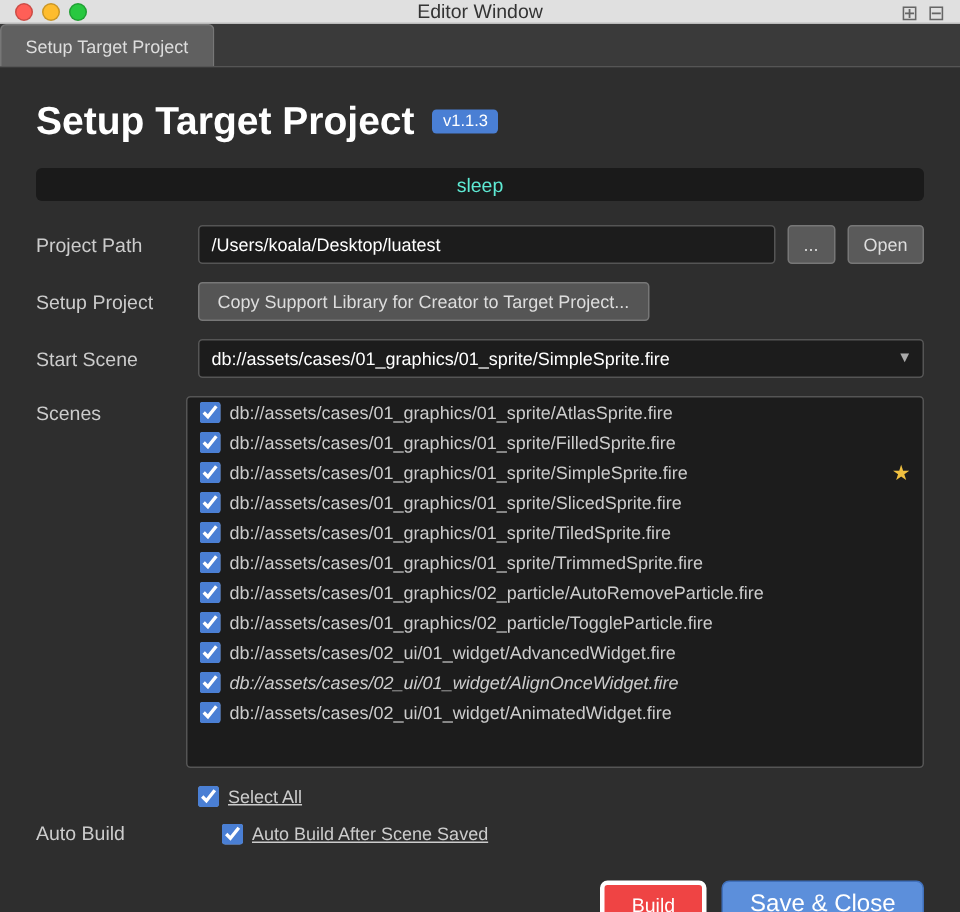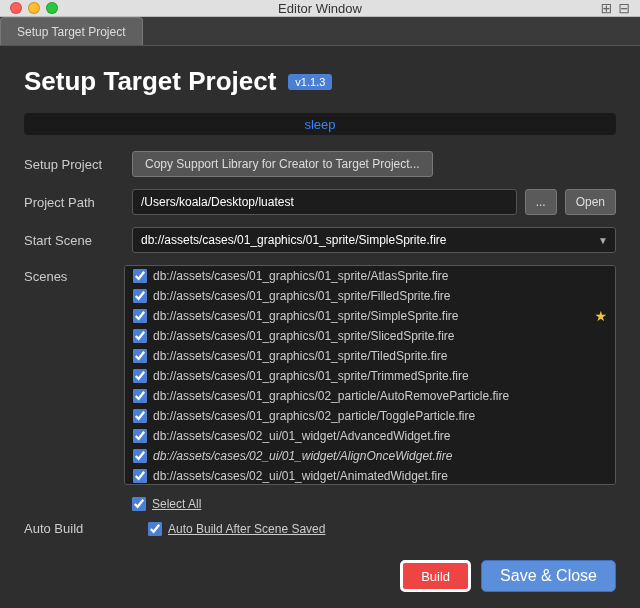--- a/index.html
+++ b/index.html
@@ -113,21 +113,21 @@
     .progress-container {
       background: #1a1a1a;
       border-radius: 4px;
       height: 22px;
       display: flex;
       align-items: center;
       justify-content: center;
       margin-bottom: 16px;
     }
     .progress-label {
-      color: #3b82f6;
+      color: #5eead4;
       font-size: 13px;
     }
 
     
     .form-row {
       display: flex;
       align-items: center;
       margin-bottom: 12px;
       gap: 8px;
     }
@@ -235,21 +235,21 @@
       font-size: 13px;
       width: 100px;
       flex-shrink: 0;
       padding-top: 4px;
     }
     .scenes-list-container {
       flex: 1;
       background: #1c1c1c;
       border: 1px solid #555;
       border-radius: 3px;
-      height: 220px;
+      height: 248px;
       overflow-y: auto;
       position: relative;
     }
     .scenes-list-container::-webkit-scrollbar {
       width: 8px;
     }
     .scenes-list-container::-webkit-scrollbar-track {
       background: #2a2a2a;
     }
     .scenes-list-container::-webkit-scrollbar-thumb {
@@ -361,29 +361,29 @@
   <div class="page-header">
     <span class="page-title">Setup Target Project</span>
     <span class="version-badge">v1.1.3</span>
   </div>
 
   <div class="progress-container">
     <span class="progress-label">sleep</span>
   </div>
 
   <div class="form-row">
-    <span class="form-label">Setup Project</span>
-    <button class="btn btn-setup">Copy Support Library for Creator to Target Project...</button>
-  </div>
-
-  <div class="form-row">
     <span class="form-label">Project Path</span>
     <input class="path-input" type="text" value="/Users/koala/Desktop/luatest" style="">
     <button class="btn">...</button>
     <button class="btn">Open</button>
+  </div>
+
+  <div class="form-row">
+    <span class="form-label">Setup Project</span>
+    <button class="btn btn-setup">Copy Support Library for Creator to Target Project...</button>
   </div>
 
   <div class="form-row">
     <span class="form-label">Start Scene</span>
     <div class="dropdown-wrapper">
       <select class="scene-dropdown"><option value="db://assets/cases/01_graphics/01_sprite/SimpleSprite.fire">db://assets/cases/01_graphics/01_sprite/SimpleSprite.fire</option></select>
       <span class="dropdown-arrow">▼</span>
     </div>
   </div>
 

